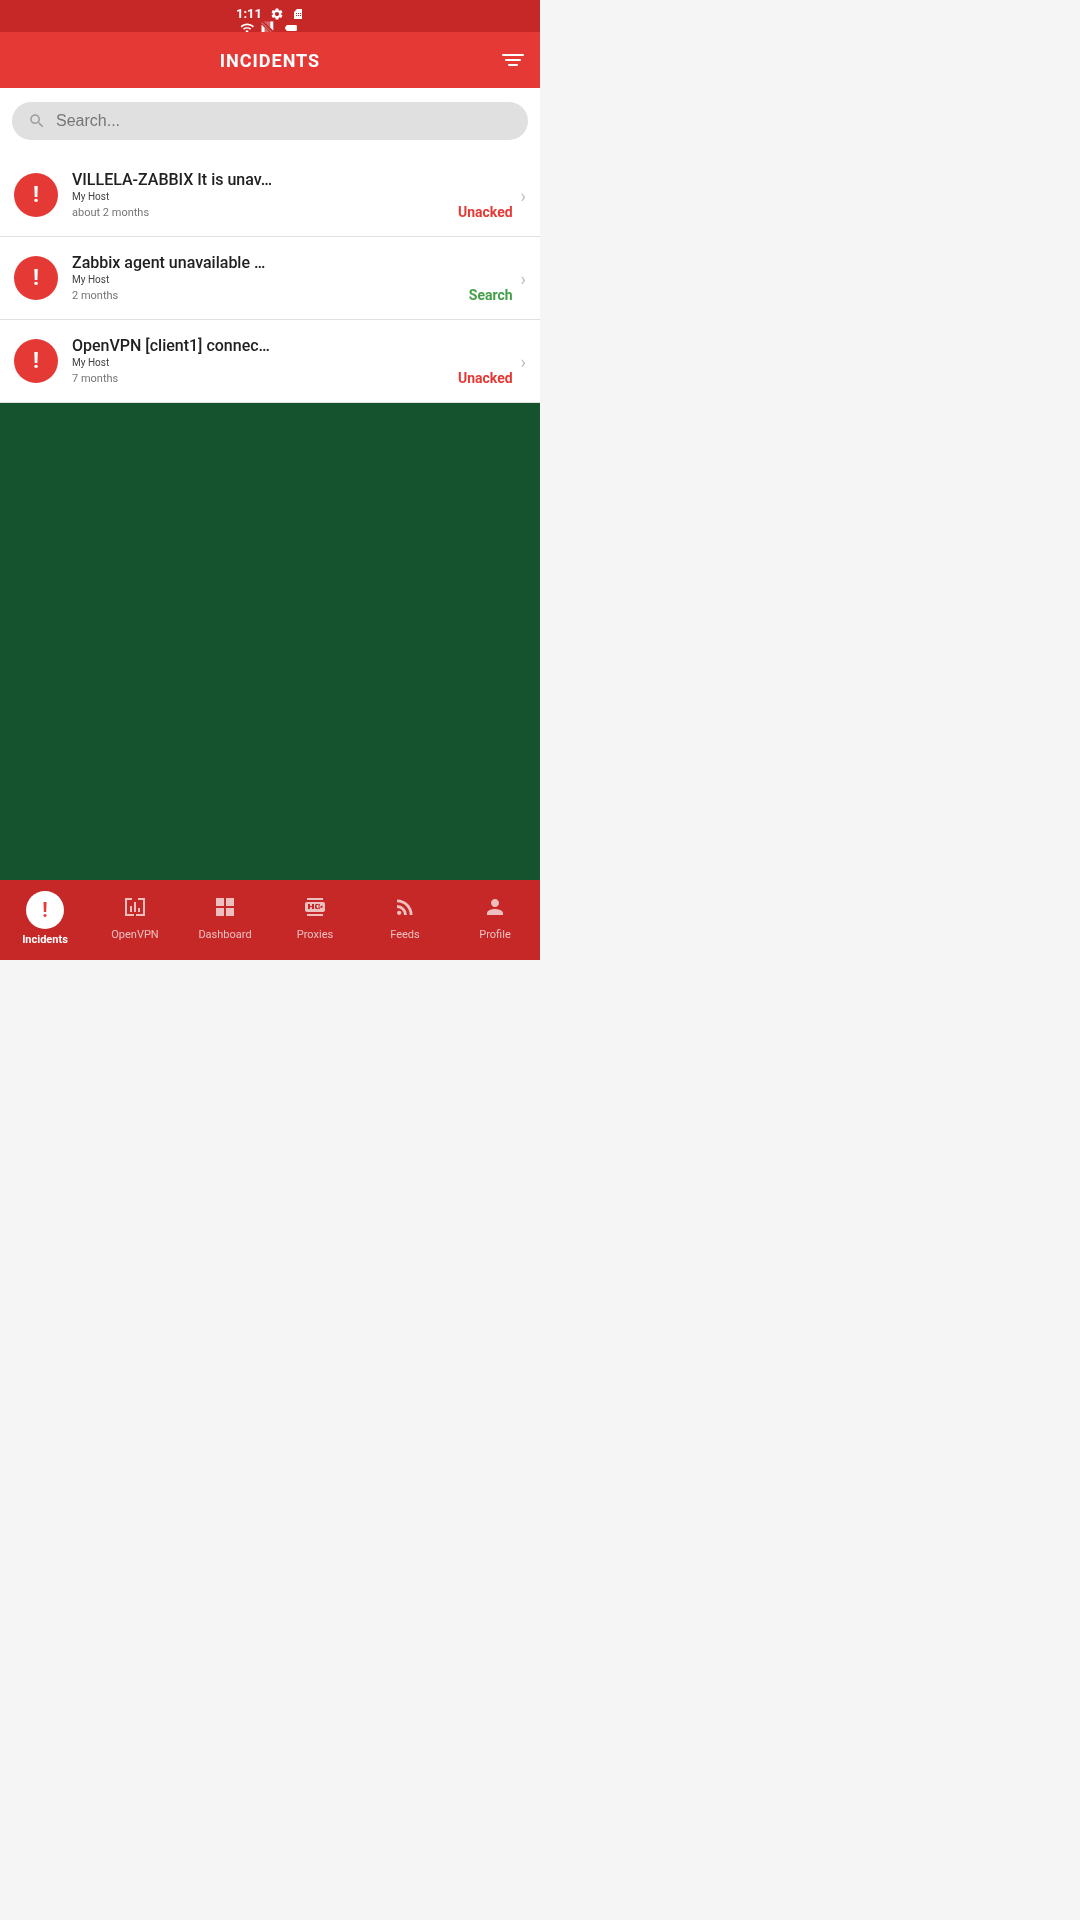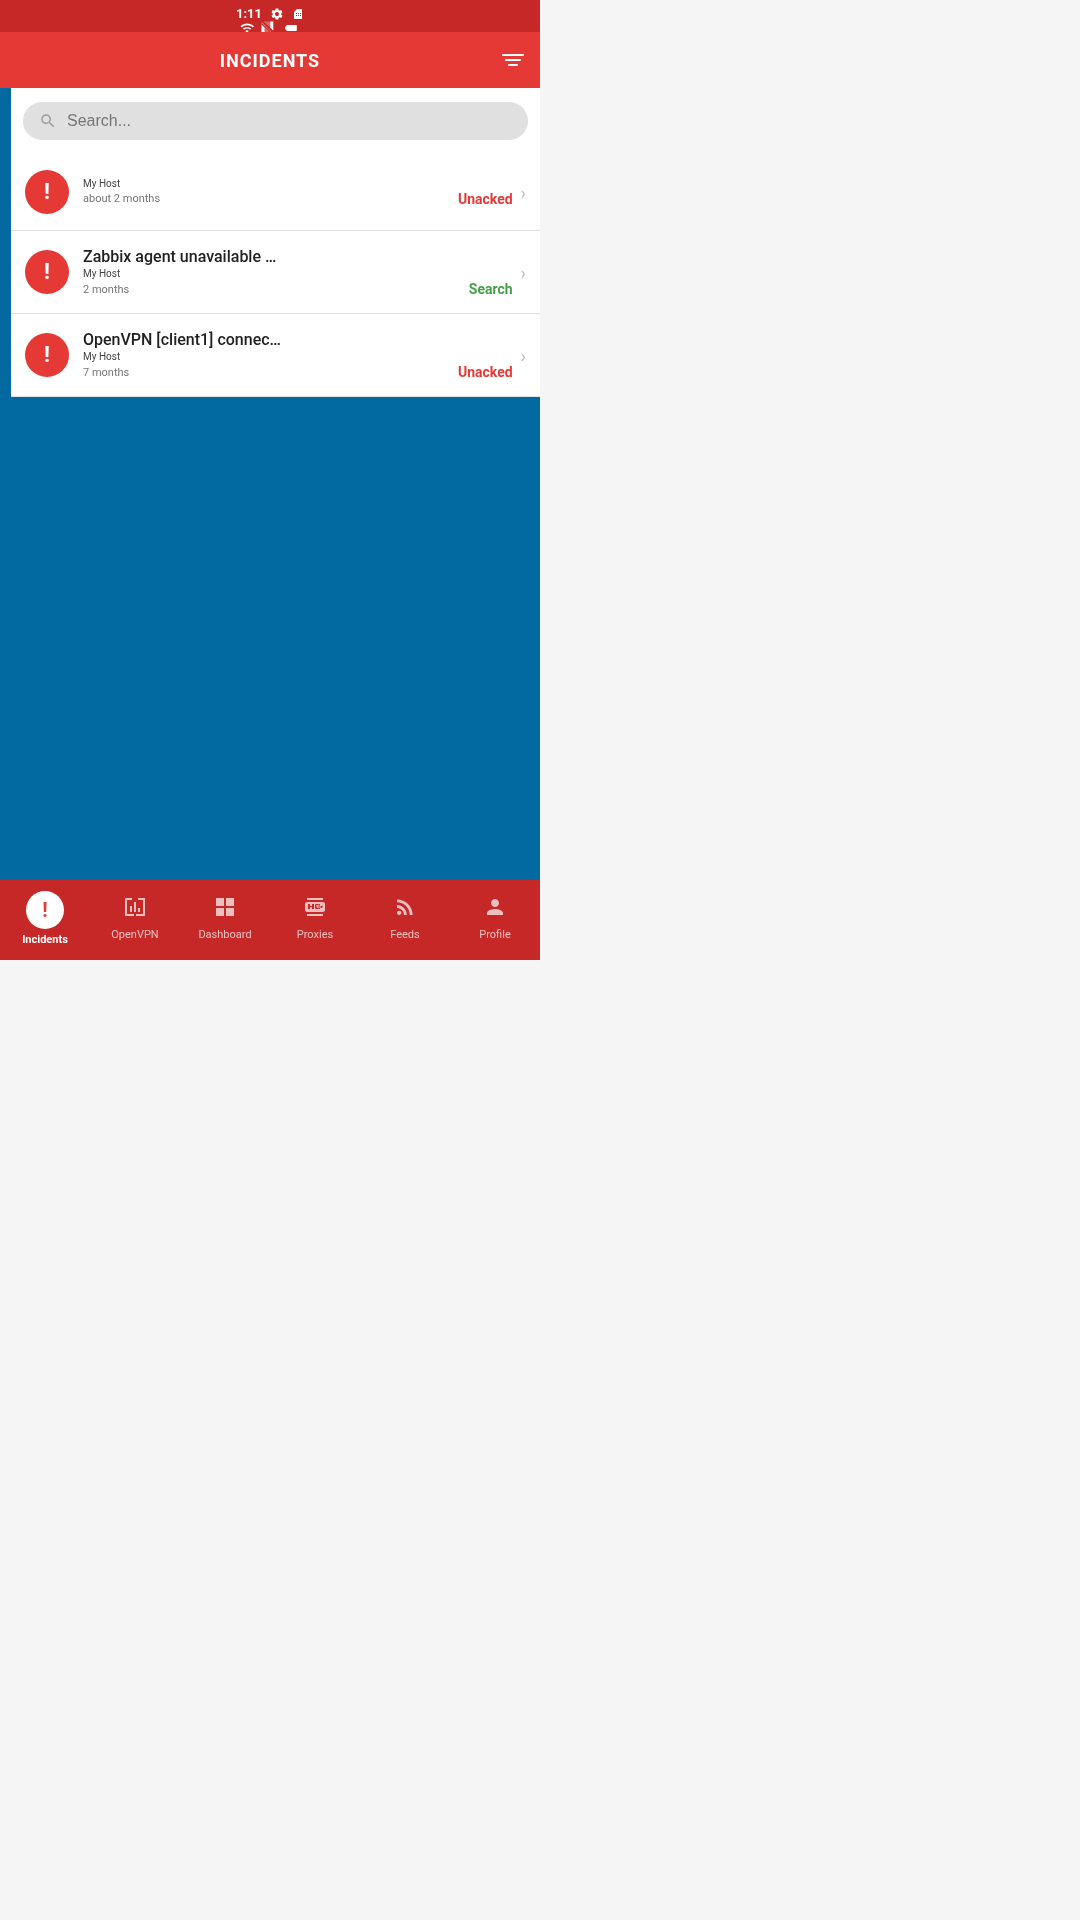--- a/index.html
+++ b/index.html
@@ -209,22 +209,21 @@
     .nav-item.active .nav-icon-circle span {
       color: #e53935;
       font-size: 20px;
       font-weight: bold;
     }
 
     
     .content-area {
       height: calc(960px - 32px - 56px - 80px);
       overflow-y: auto;
-      background: #0369a1;
-      padding-left: 11px;
+      background: #14532d;
     }
   </style>
 </head>
 <body>
 
 <div class="status-bar">
   <div class="status-bar-left">
     <span>1:11</span>
 
     <svg width="14" height="14" viewBox="0 0 24 24" fill="white">
@@ -274,20 +273,21 @@
     </div>
   </div>
 
   <div class="incidents-list">
 
     <div class="incident-item">
       <div class="incident-icon">
         <span>!</span>
       </div>
       <div class="incident-content">
+        <div class="incident-title">VILLELA-ZABBIX It is unav…</div>
         <div class="incident-host">My Host</div>
         <div class="incident-meta">
           <span class="incident-time">about 2 months</span>
           <span class="incident-status-unacked">Unacked</span>
         </div>
       </div>
       <span class="chevron">›</span>
     </div>
 
     <div class="incident-item">

